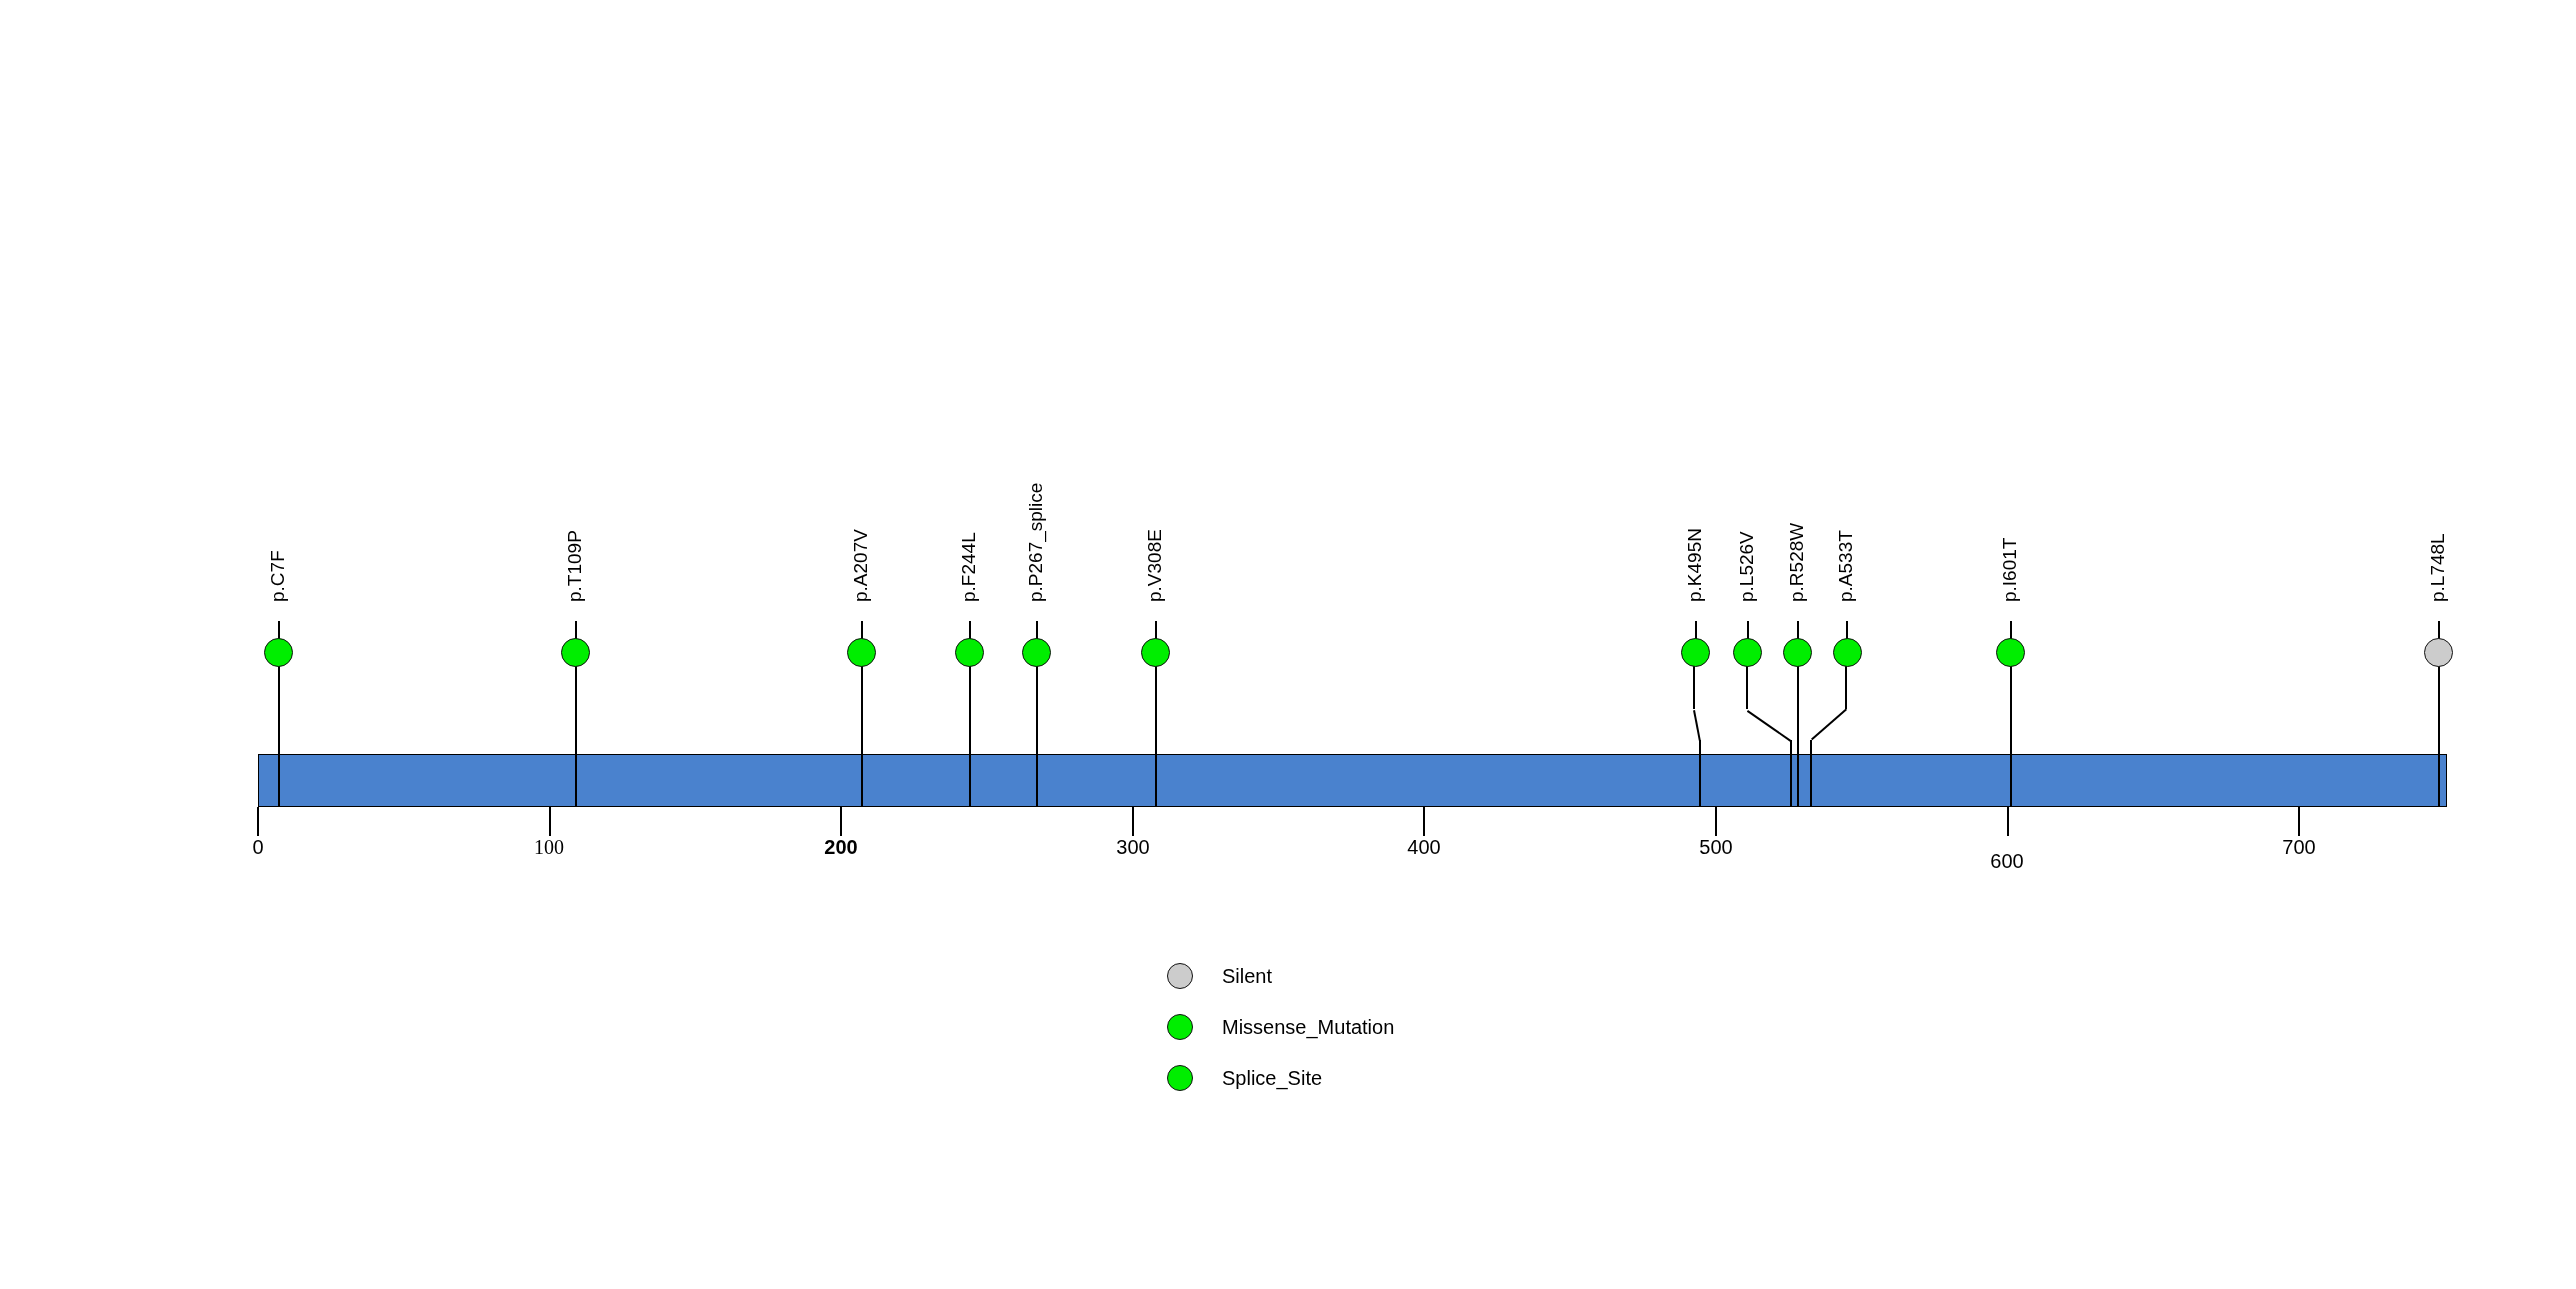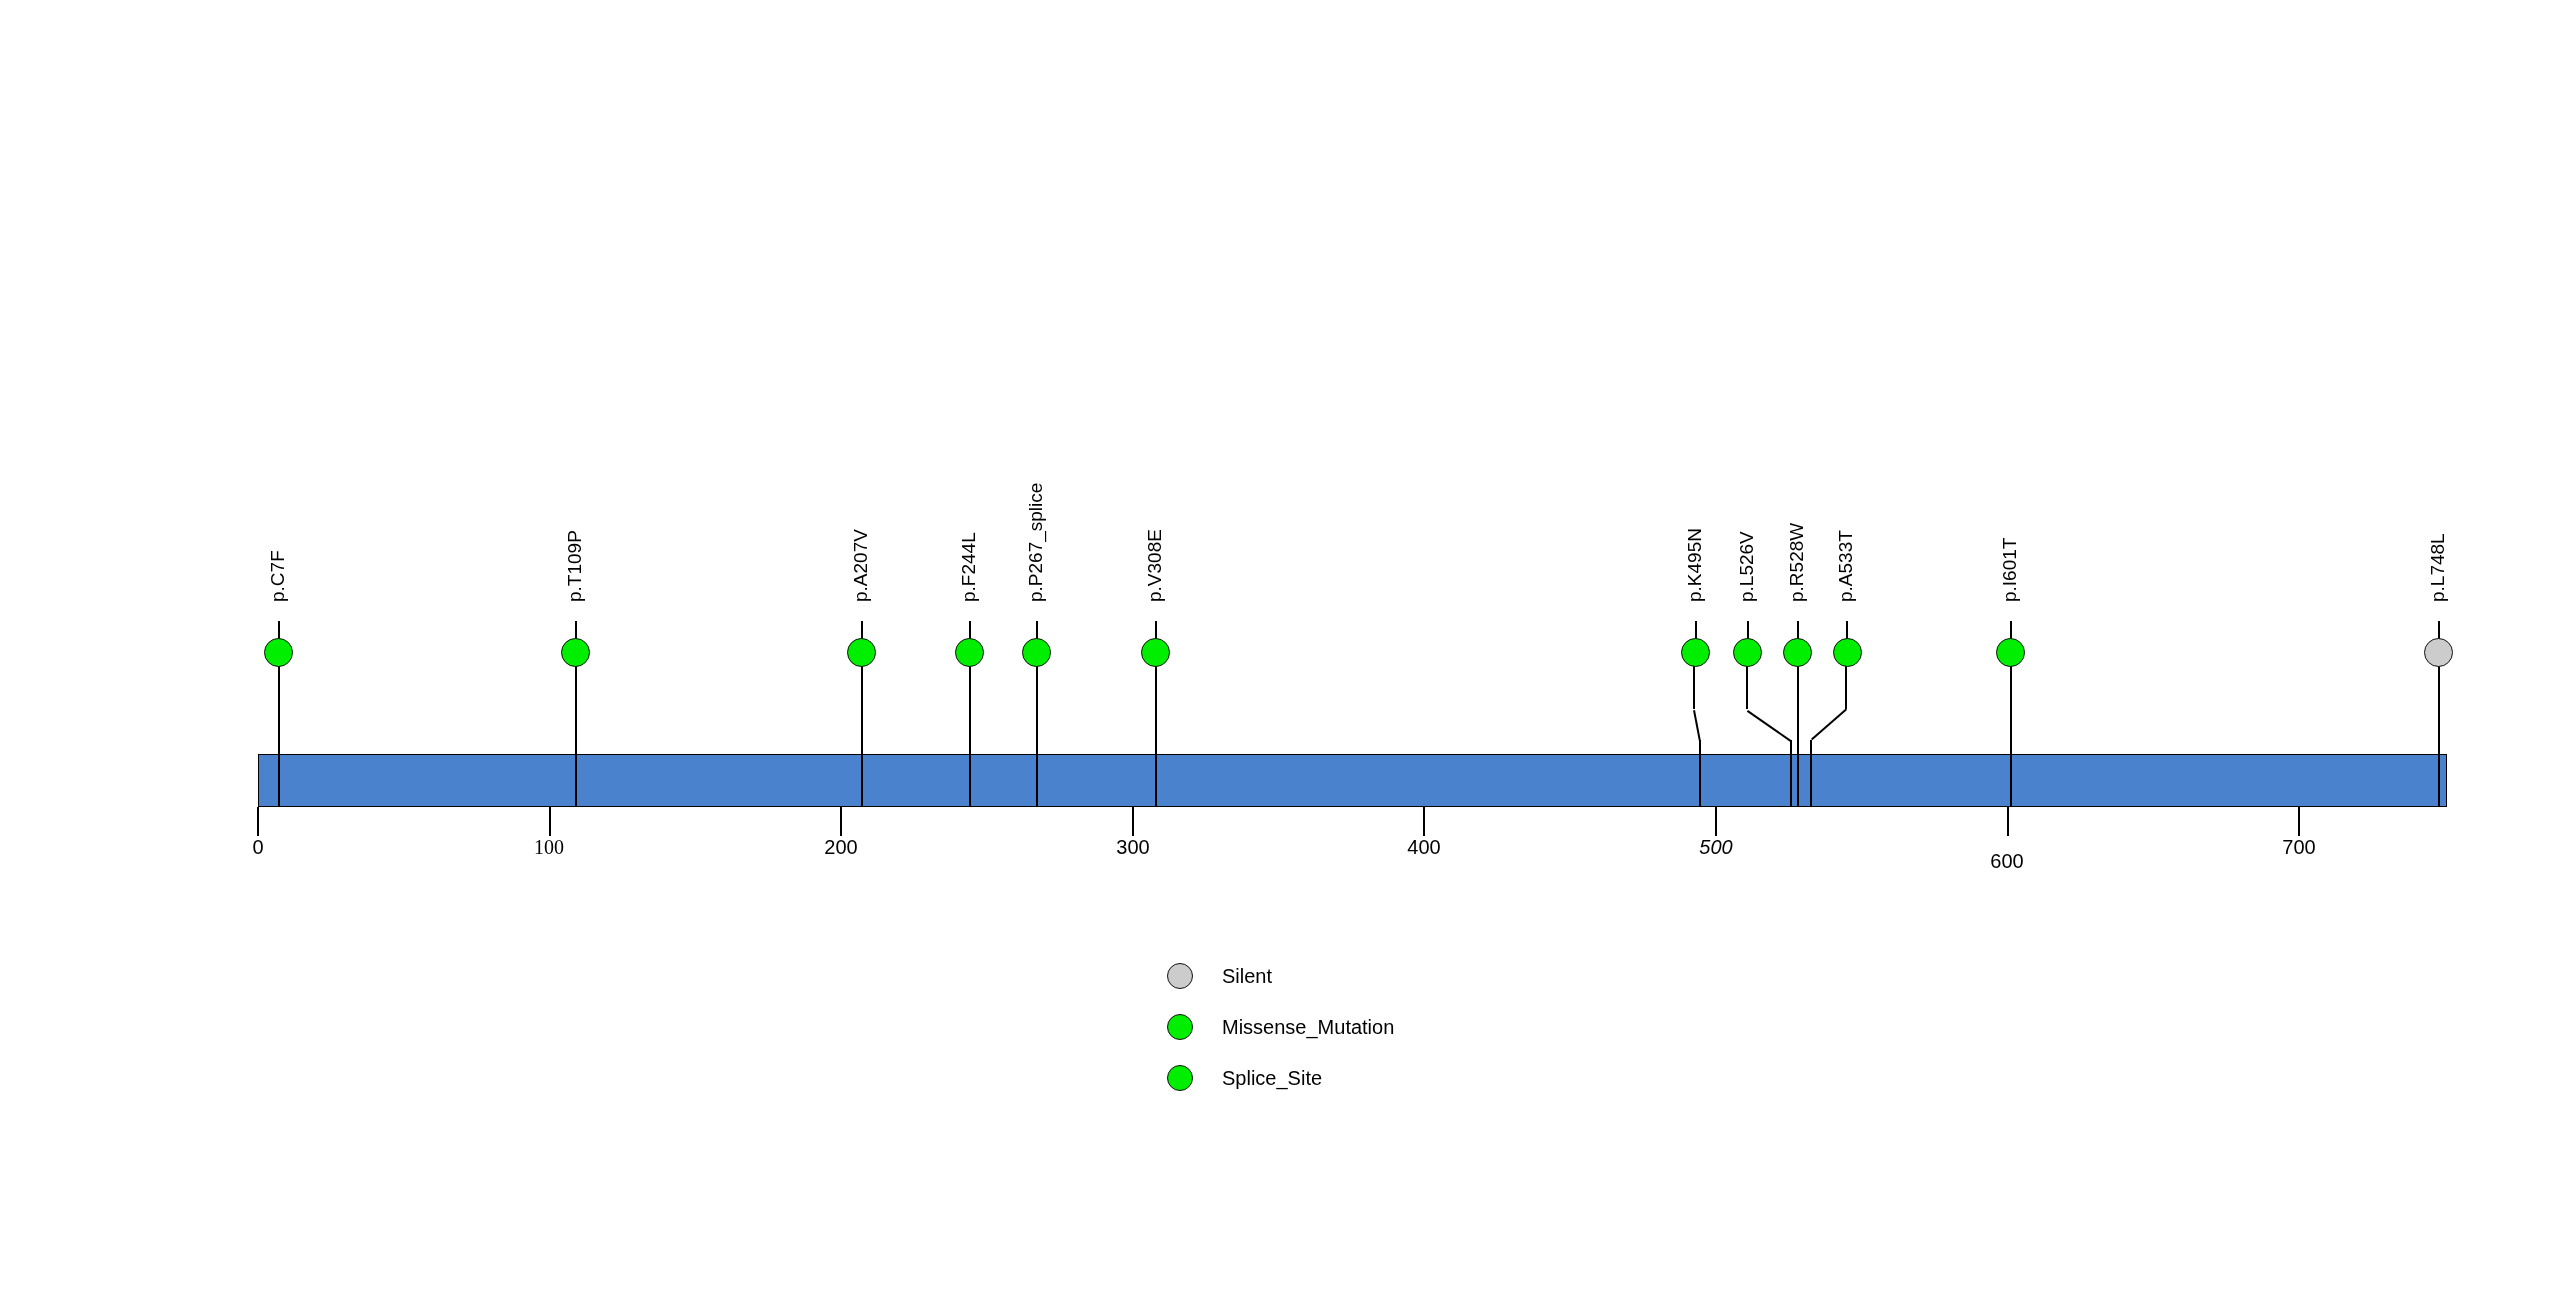--- a/index.html
+++ b/index.html
@@ -148,27 +148,27 @@
         <div class="lbl" style="left: 2447px; top: 583px;">p.L748L</div>
       </div>
     </div>
 
   <div id="axis">
       <div class="axis-tick" style="left: 257px; top: 807px; height: 29px;"></div>
       <div class="axis-lbl" style="left: 258px; top: 836px;">0</div>
       <div class="axis-tick" style="left: 549px; top: 807px; height: 29px;"></div>
       <div class="axis-lbl" style="left: 549px; top: 836px; font-family: Liberation Serif, serif;">100</div>
       <div class="axis-tick" style="left: 840px; top: 807px; height: 29px;"></div>
-      <div class="axis-lbl" style="left: 841px; top: 836px;">200</div>
+      <div class="axis-lbl" style="left: 841px; top: 836px; font-weight: bold;">200</div>
       <div class="axis-tick" style="left: 1132px; top: 807px; height: 29px;"></div>
       <div class="axis-lbl" style="left: 1133px; top: 836px;">300</div>
       <div class="axis-tick" style="left: 1423px; top: 807px; height: 29px;"></div>
       <div class="axis-lbl" style="left: 1424px; top: 836px;">400</div>
       <div class="axis-tick" style="left: 1715px; top: 807px; height: 29px;"></div>
-      <div class="axis-lbl" style="left: 1716px; top: 836px; font-style: italic;">500</div>
+      <div class="axis-lbl" style="left: 1716px; top: 836px;">500</div>
       <div class="axis-tick" style="left: 2007px; top: 807px; height: 29px;"></div>
       <div class="axis-lbl" style="left: 2007px; top: 836px; margin-top: 14px;">600</div>
       <div class="axis-tick" style="left: 2298px; top: 807px; height: 29px;"></div>
       <div class="axis-lbl" style="left: 2299px; top: 836px;">700</div>
     </div>
 
   <div class="legend" id="legend">
       <div class="legend-row" style="left: 1167px; top: 963px;">
         <span class="legend-dot" style="background: rgb(204, 204, 204);"></span>
         <span class="legend-txt">Silent</span>

